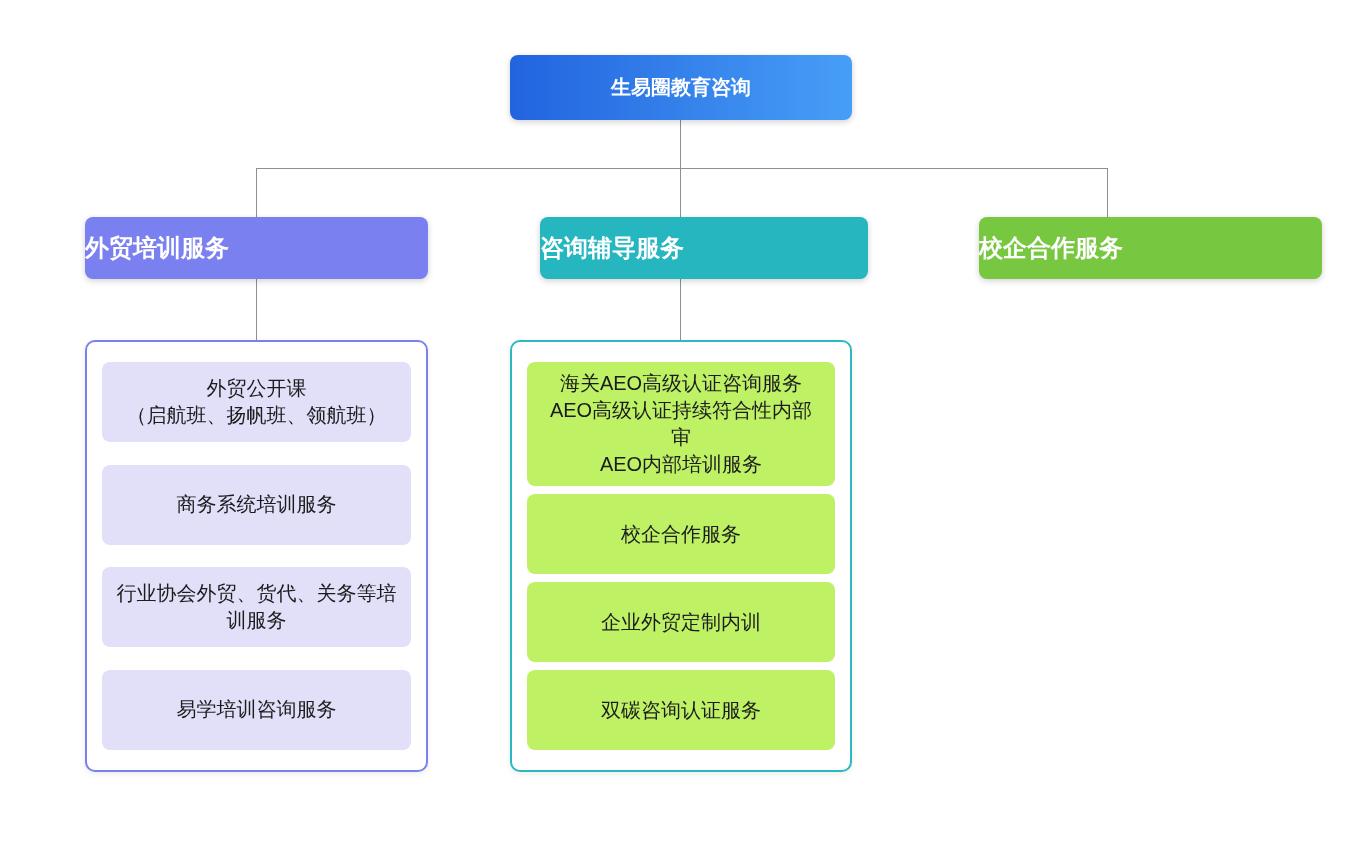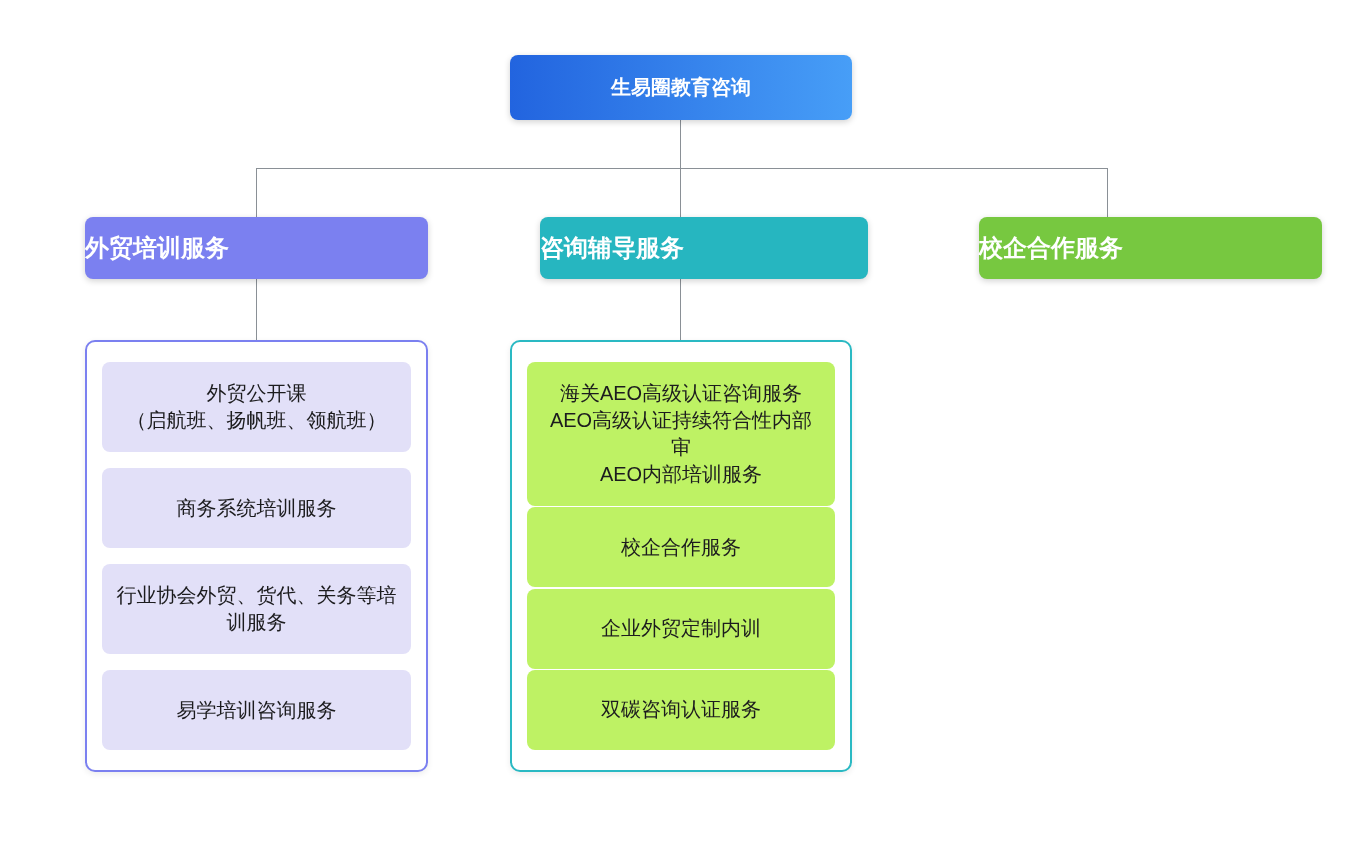--- a/index.html
+++ b/index.html
@@ -62,21 +62,21 @@
     box-shadow: 0 2px 6px rgba(0,0,0,0.08);
   }
   .branch-box.purple { left: 85px;  width: 343px; border: 2px solid #7b80f0; }
   .branch-box.teal   { left: 510px; width: 342px; border: 2px solid #2ab9c3; }
   .branch-box.green  { left: 935px; width: 343px; border: 2px solid #79ca44; }
 
   .leaf {
     border-radius: 8px;
     min-height: 80px;
     box-sizing: border-box;
-    padding: 18px 14px;
+    padding: 8px 14px;
     display: flex; align-items: center; justify-content: center;
     text-align: center;
     font-size: 20px;
     line-height: 1.35;
     color: #1c1c1e;
     white-space: pre-line;
   }
   .branch-box.purple .leaf { background: #e2e0f8; }
   .branch-box.teal   .leaf { background: #bef264; }
   .branch-box.green  .leaf { background: #def0d9; }

